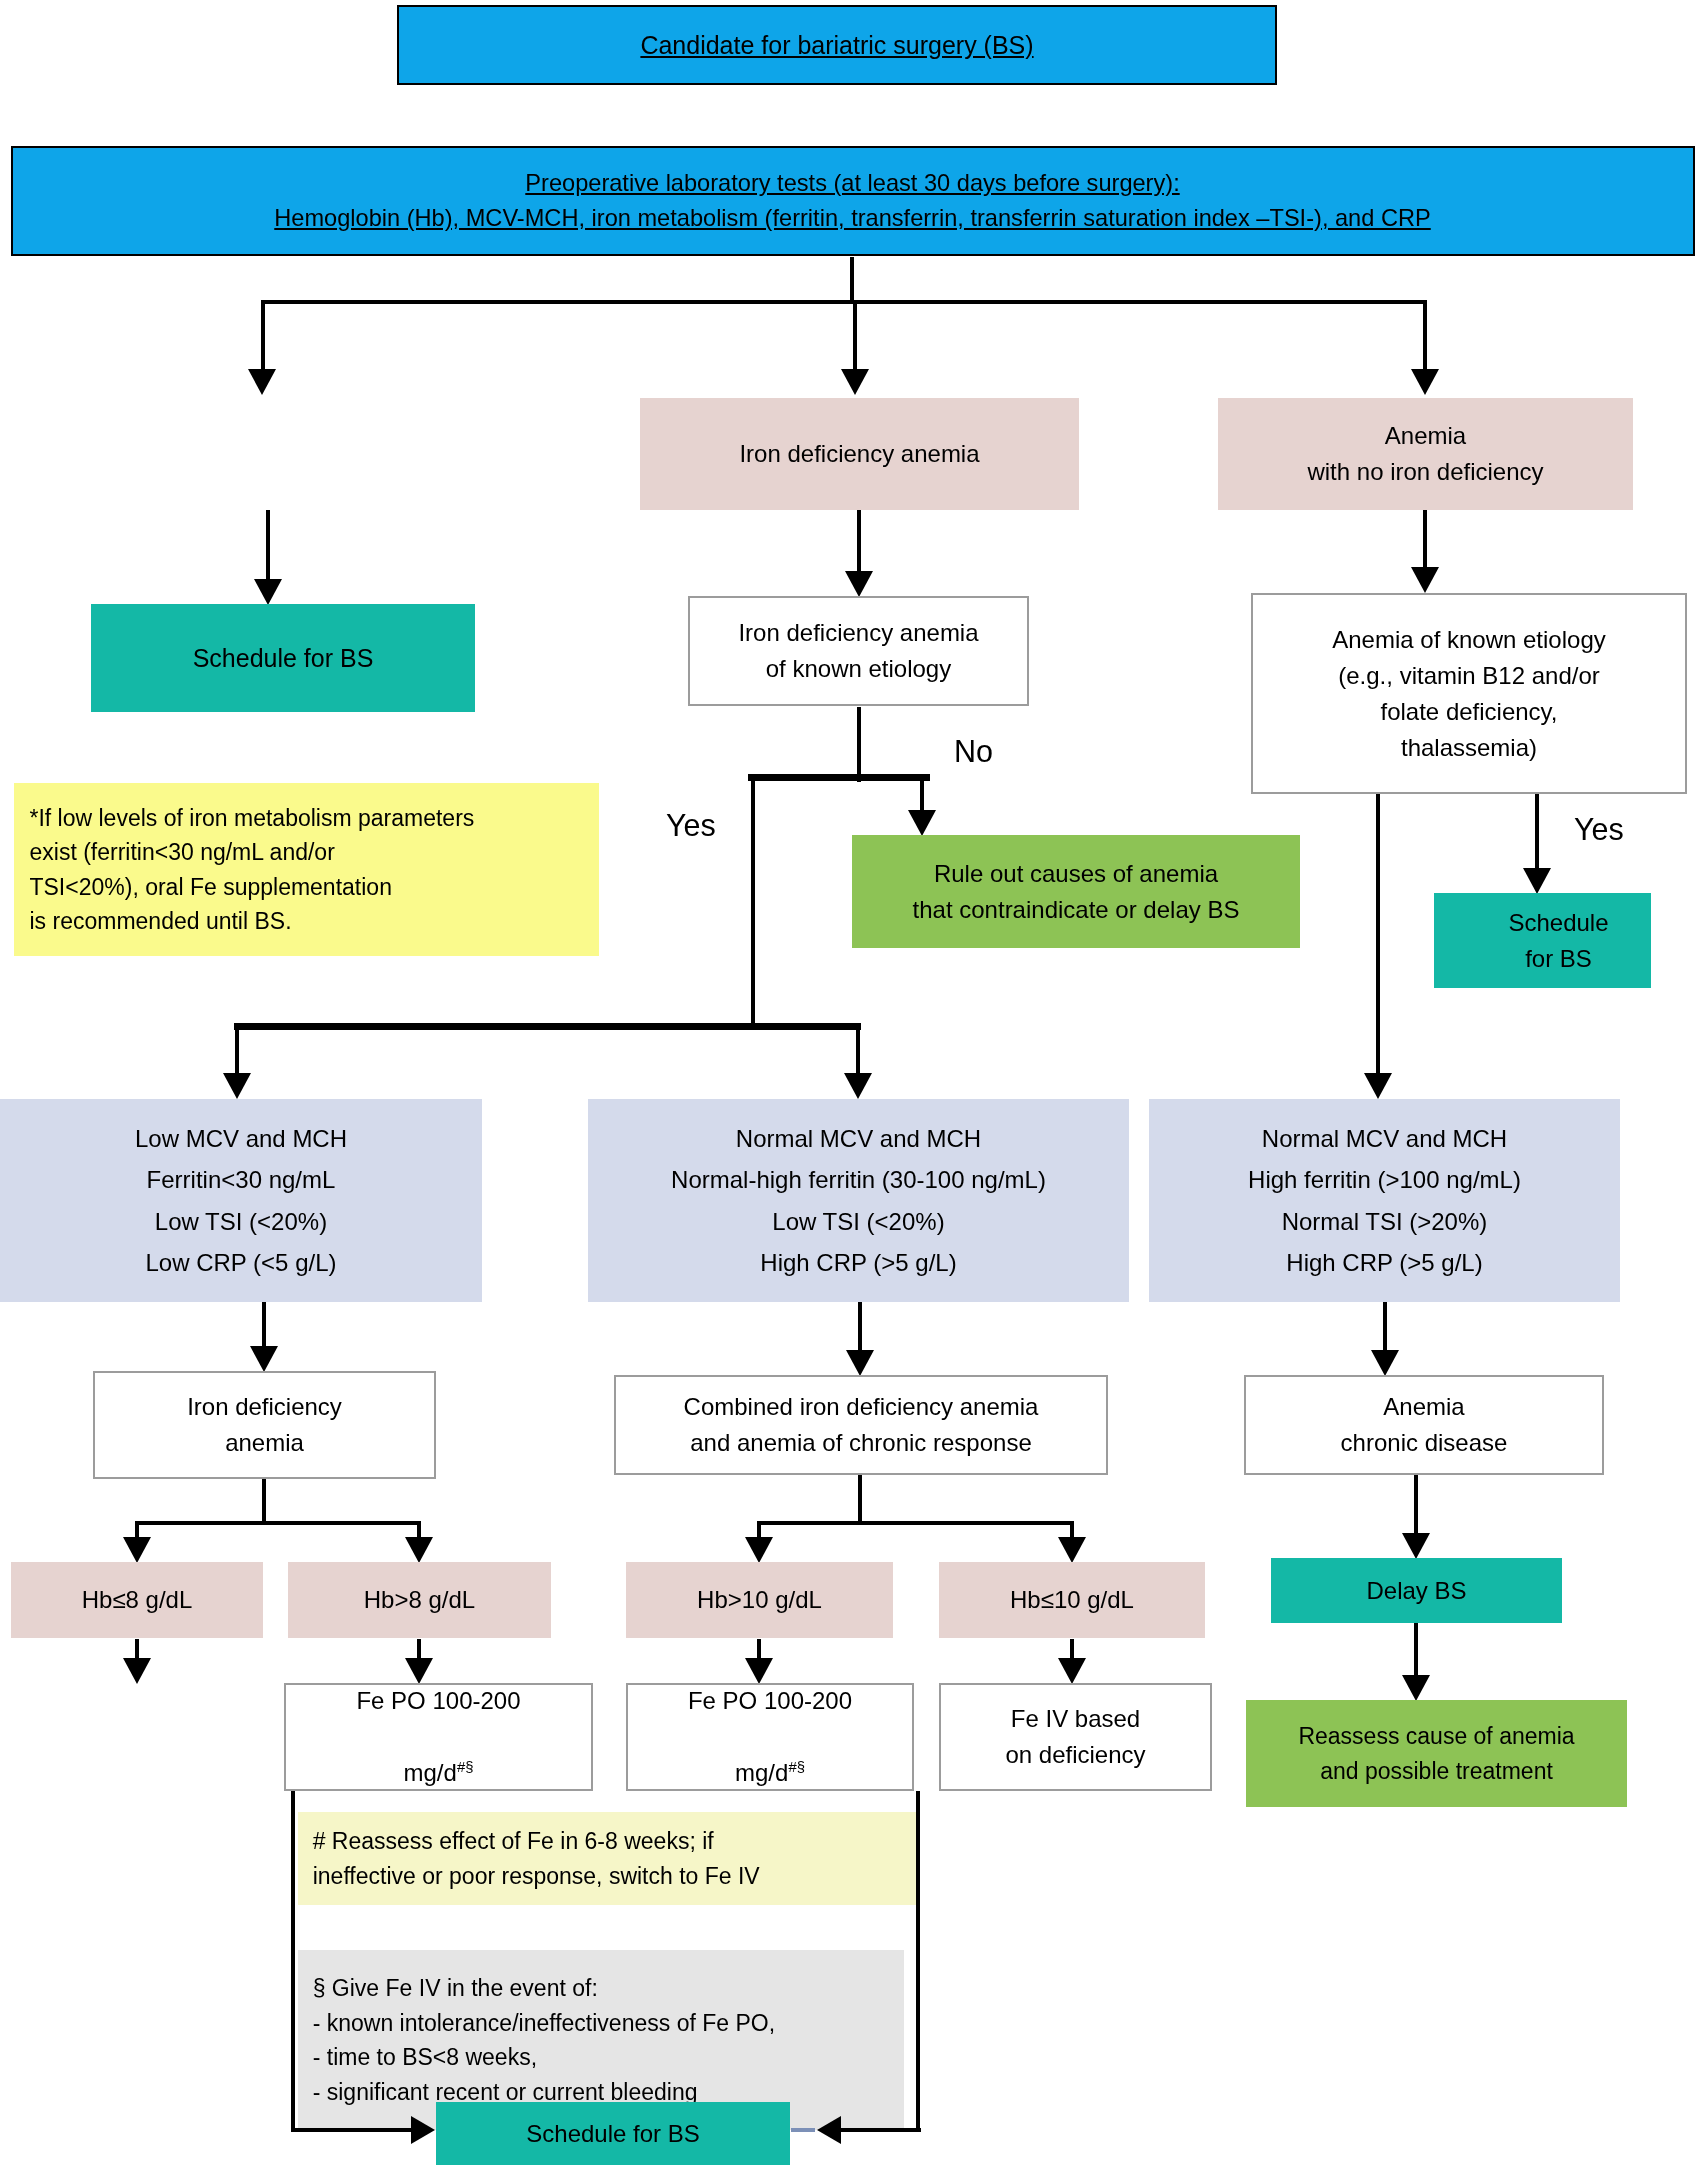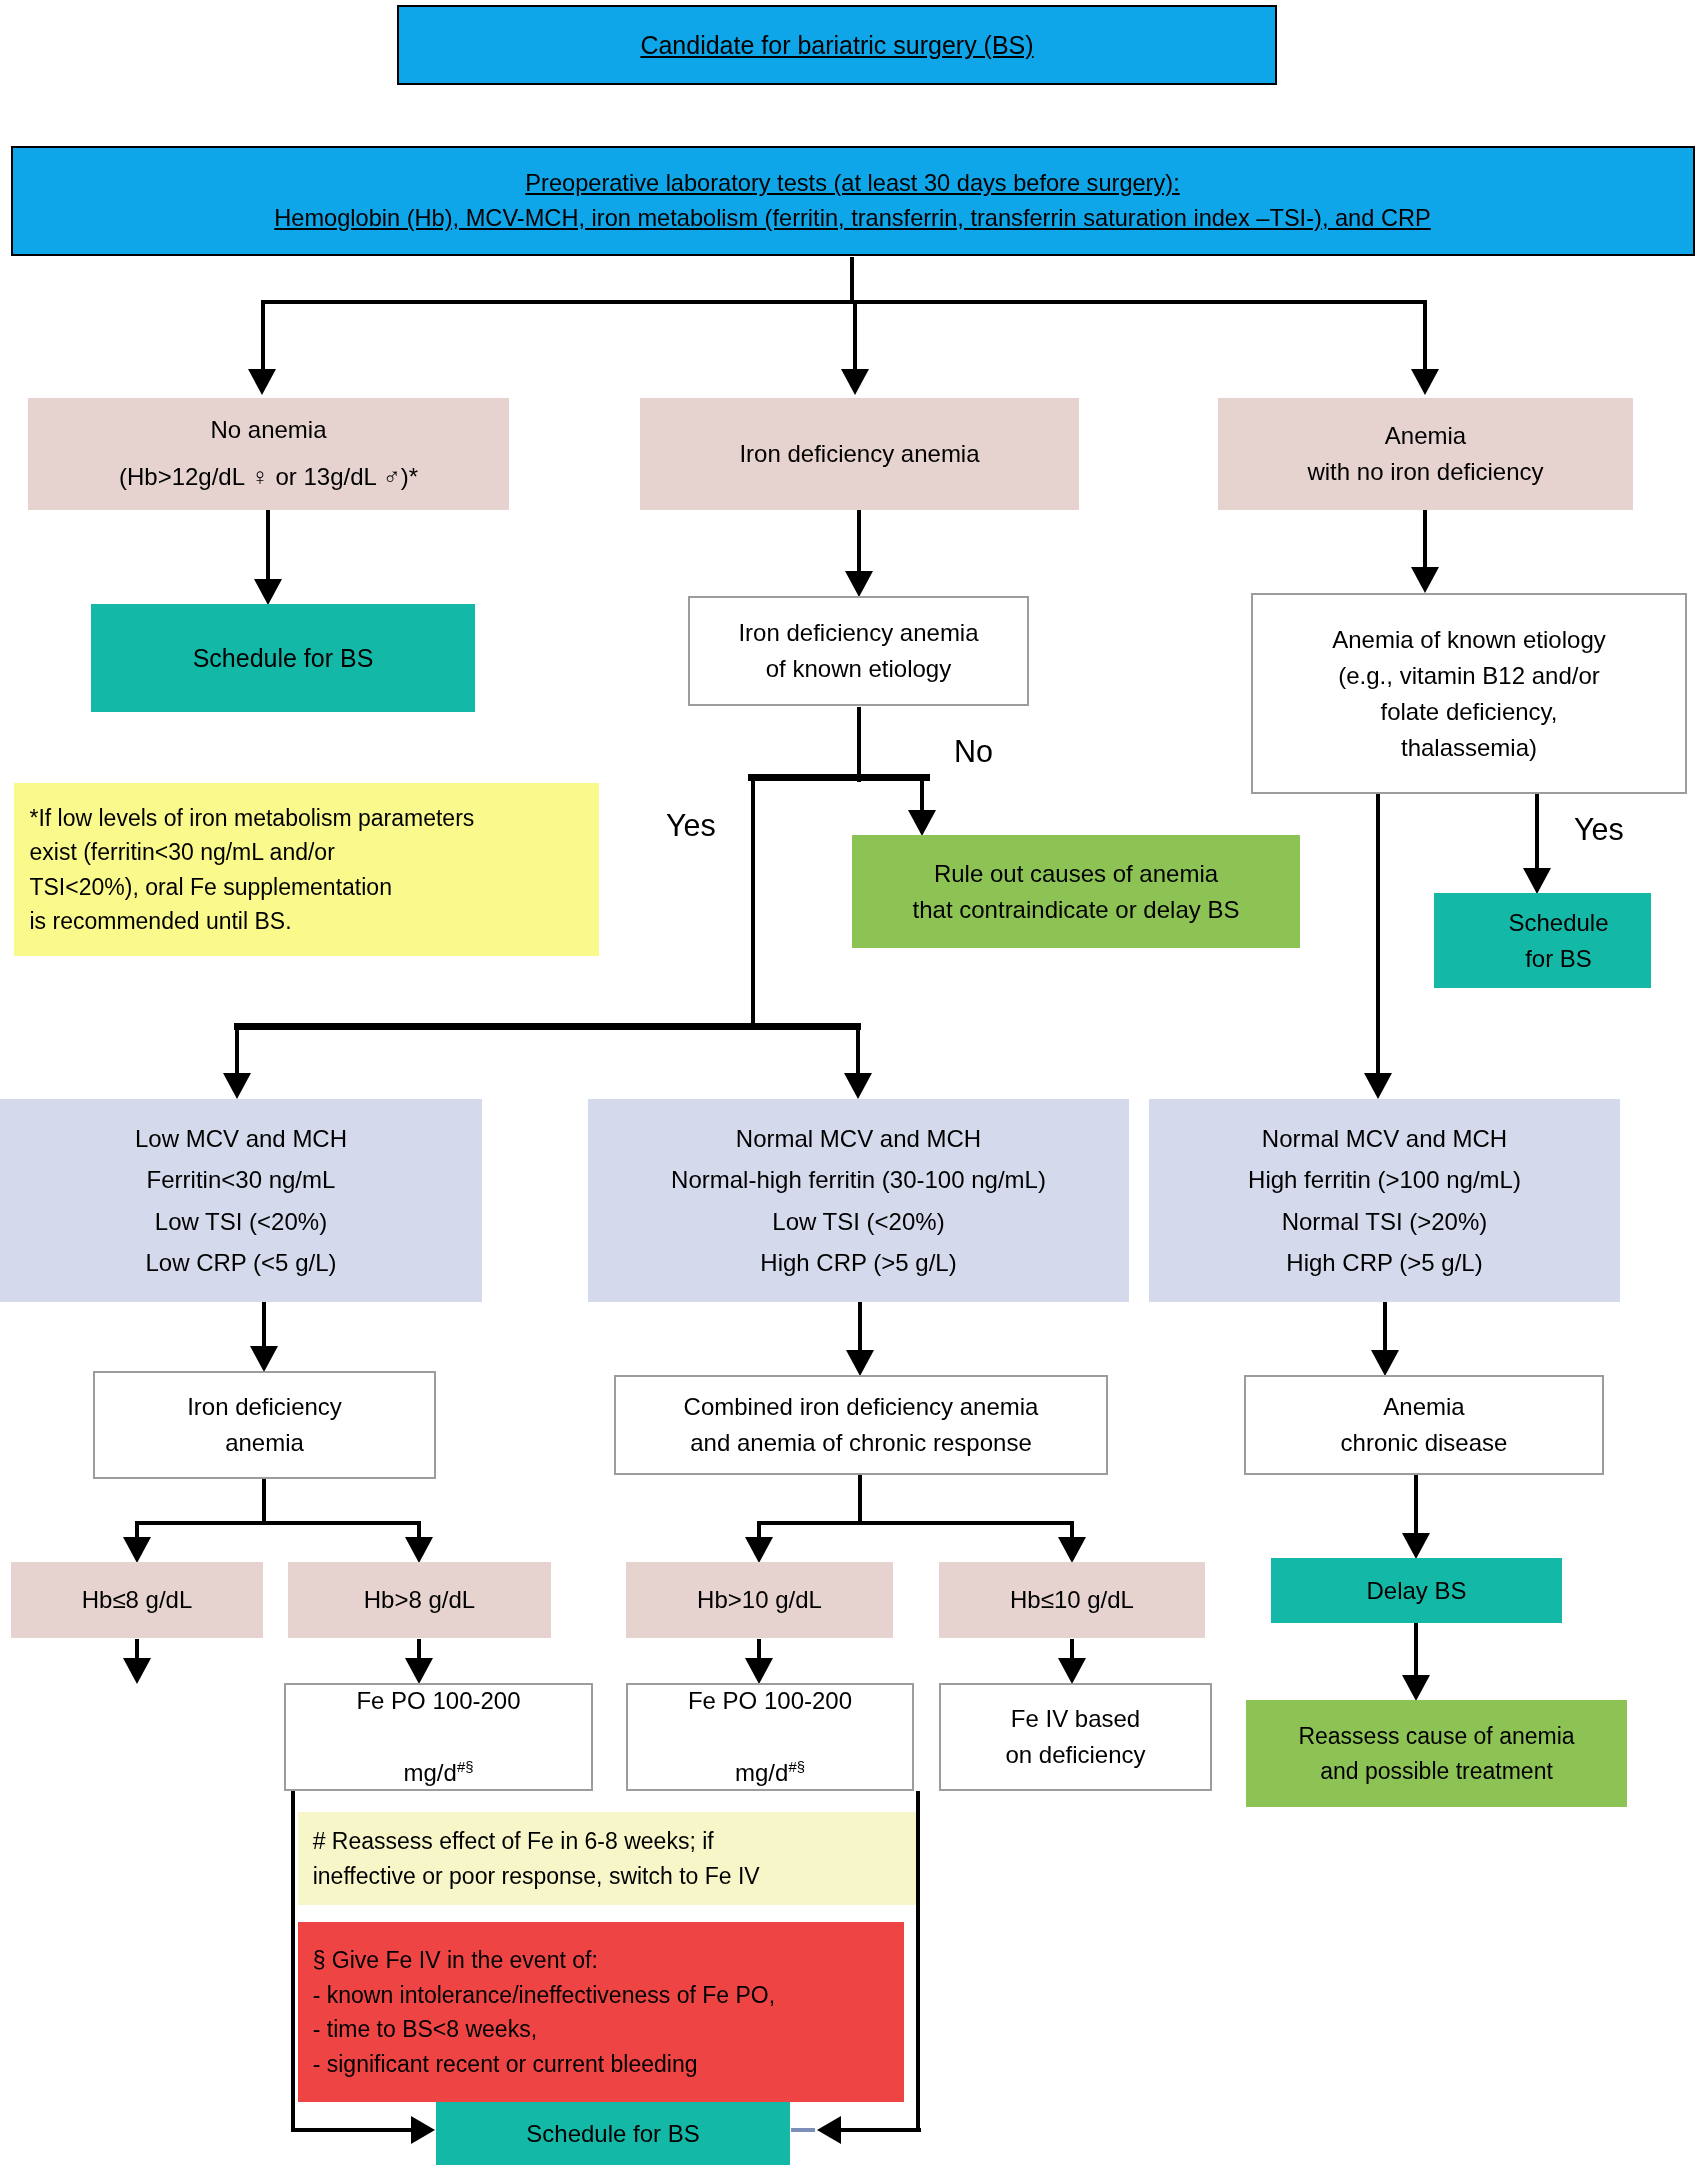--- a/index.html
+++ b/index.html
@@ -12,21 +12,21 @@
   .f44{font-size:23px;line-height:1.5;}
   .wide19{line-height:1.95;}
   .blue4{line-height:1.72;}
   .left{align-items:flex-start;text-align:left;justify-content:center;}
   .pink{background:#E6D3D0;}
   .gold{background:#14b8a6;text-align:center;}
   .green{background:#8DC355;}
   .blue{background:#D4DAEB;}
   .ynote{background:#FAFA8C;}
   .ypale{background:#F6F6C8;}
-  .ybright{background:#ef4444;}
+  .ybright{background:#e5e5e5;margin-top:28px;}
   .whitebox{background:#ffffff;border:2.6px solid #9c9c9c;}
   .blackbox{background:#0ea5e9;border:2.1px solid #000;text-decoration:underline;}
   .v{position:absolute;width:4.2px;background:#000;}
   .h{position:absolute;height:4.2px;background:#000;}
   .h.thick{height:7.4px;}
   .ad{position:absolute;width:0;height:0;border-left:14px solid transparent;
     border-right:14px solid transparent;border-top:26px solid #000;}
   .ar{position:absolute;width:0;height:0;border-top:14px solid transparent;
     border-bottom:14px solid transparent;border-left:24px solid #000;}
   .al{position:absolute;width:0;height:0;border-top:14px solid transparent;
@@ -47,22 +47,20 @@
 
   <div class="v" style="left:850px;top:257px;height:46px;"></div>
   <div class="h" style="left:261px;top:300px;width:1166px;"></div>
   <div class="v" style="left:261px;top:300px;height:71px;"></div>
   <div class="v" style="left:853px;top:300px;height:71px;"></div>
   <div class="v" style="left:1423px;top:300px;height:71px;"></div>
   <div class="ad" style="left:248px;top:369px;"></div>
   <div class="ad" style="left:841px;top:369px;"></div>
   <div class="ad" style="left:1411px;top:369px;"></div>
 
-  <div class="node pink f46 wide19" style="left:28px;top:398px;width:481px;height:112px;"><span>No anemia
-(Hb&gt;12g/dL ♀ or 13g/dL ♂)*</span></div>
   <div class="node pink f46" style="left:640px;top:398px;width:439px;height:112px;"><span>Iron deficiency anemia</span></div>
   <div class="node pink f46" style="left:1218px;top:398px;width:415px;height:112px;"><span>Anemia
 with no iron deficiency</span></div>
 
   <div class="v" style="left:266px;top:510px;height:71px;"></div>
   <div class="ad" style="left:254px;top:579px;"></div>
   <div class="node gold f48" style="left:91px;top:604px;width:384px;height:108px;"><span>Schedule for BS</span></div>
 
   <div class="node ynote f44 left" style="left:13.7px;top:783px;width:585px;height:173px;padding:10.5px 15.8px;"><span>*If low levels of iron metabolism parameters
 exist (ferritin&lt;30 ng/mL and/or

